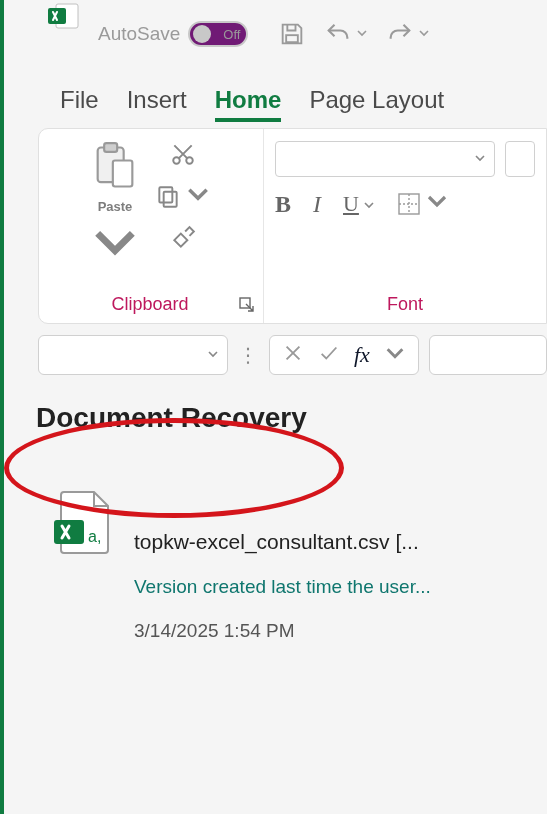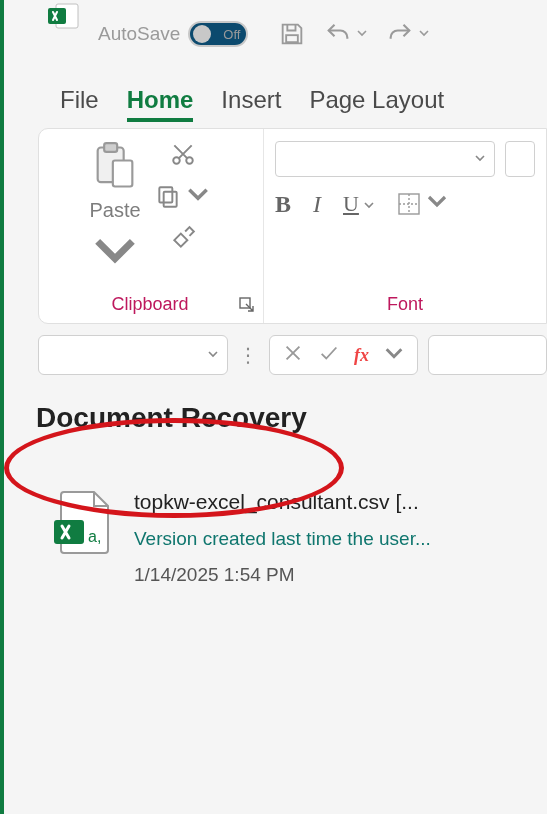--- a/index.html
+++ b/index.html
@@ -27,21 +27,21 @@
   .autosave {
     display: flex; align-items: center; gap: 8px;
     color: #9a9a9a; font-size: 19px;
   }
   .autosave-toggle {
     width: 60px; height: 26px;
     border: 2px solid #c8c8c8;
     border-radius: 14px;
     position: relative;
     display: flex; align-items: center;
-    background: #0c4a6e;
+    background: #701a75;
   }
   .autosave-toggle .knob {
     width: 18px; height: 18px; border-radius: 50%;
     background: #c8c8c8; position: absolute; left: 3px;
   }
   .autosave-toggle .off {
     position: absolute; right: 6px; font-size: 13px; color: #9a9a9a;
   }
 
   .qat-icon {
@@ -87,21 +87,21 @@
     position: relative;
   }
   .ribbon-group + .ribbon-group { border-left: 1px solid #e6e6e6; margin-left: 2px; }
   .group-label {
     font-size: 18px; color: #be185d; padding-bottom: 2px;
   }
   .group-body { display: flex; align-items: flex-start; gap: 14px; }
 
   .paste-btn { display: flex; flex-direction: column; align-items: center; gap: -2px; color: #7d7d7d; }
   .paste-btn svg { width: 52px; height: 52px; }
-  .paste-btn .lbl { font-size: 20px; color: #7d7d7d; margin-top:6px; }
+  .paste-btn .lbl { font-size: 13px; color: #7d7d7d; margin-top:6px;font-weight:bold; }
   .paste-btn .chev { margin-top: 2px; }
 
   .small-stack { display: flex; flex-direction: column; gap: 14px; align-items: center; }
   .small-stack .ic { color: #888; display:flex; align-items:center; gap:4px;}
   .small-stack svg { width: 26px; height: 26px; }
 
   .font-group-body { display:flex; flex-direction:column; gap:12px; }
   .font-row1 { display:flex; gap:10px; }
   .font-name-box {
     width: 220px; height: 36px; border: 1px solid #d0d0d0; border-radius:4px;
@@ -130,21 +130,21 @@
   .namebox {
     width: 190px; height:40px; background:#fff; border:1px solid #d0d0d0; border-radius:6px;
     display:flex; align-items:center; justify-content:flex-end; padding-right:8px; color:#888;
   }
   .vdots { color:#888; font-size:20px; letter-spacing:1px;}
   .fx-btn-box {
     height:40px; background:#fff; border:1px solid #d0d0d0; border-radius:6px;
     display:flex; align-items:center; gap:14px; padding:0 12px; color:#999;
   }
   .fx-btn-box svg{width:22px;height:22px;}
-  .fx-label{font-style:italic; font-family:"Times New Roman",serif; font-size:18px; color:#ef4444;font-weight:bold;}
+  .fx-label{font-style:italic; font-family:"Times New Roman",serif; font-size:22px; color:#0f172a;}
   .formula-box{
     flex:1; height:40px; background:#fff; border:1px solid #d0d0d0; border-radius:6px;
   }
 
   
   .recovery {
     margin-top: 26px;
     padding: 0 38px 0 32px;
     color: #2b2b2b;
   }
@@ -154,21 +154,21 @@
   .recovery .desc {
     margin-top: 52px;
     font-size: 21px; color:#333; line-height:1.5;
   }
   .rec-item {
     margin-top: 56px;
     display:flex; gap:22px; align-items:flex-start;
     padding-left: 18px;
   }
   .file-icon svg{width:58px;height:64px;}
-  .file-text{display:flex;flex-direction:column;gap:14px; max-width:330px;}
+  .file-text{display:flex;flex-direction:column;gap:22px; max-width:330px;margin-top:40px;}
   .file-name{font-size:21px;color:#222; white-space:nowrap; overflow:hidden; text-overflow:clip;}
   .file-ver{font-size:19px;color:#0f766e; white-space:nowrap; overflow:hidden; text-overflow:ellipsis;}
   .file-date{font-size:19px;color:#555;}
 
   
   .red-ellipse{
     position:absolute;
     left: 0px; top: 418px;
     width: 340px; height: 100px;
     border: 5px solid #d4151b;
@@ -225,22 +225,22 @@
     <span class="chev-small">
       <svg viewBox="0 0 12 12" fill="none" stroke="currentColor" stroke-width="1.6">
           <path d="M2 4l4 4 4-4"></path>
         </svg>
     </span>
   </span>
 </div>
 
 <div class="tabs">
   <div class="tab">File</div>
+  <div class="tab">Insert</div>
   <div class="tab active">Home</div>
-  <div class="tab">Insert</div>
   <div class="tab">Page Layout</div>
 </div>
 
 <div class="ribbon">
 
   <div class="ribbon-group" style="width:222px;">
     <div class="group-body">
       <div class="paste-btn">
         <svg viewBox="0 0 48 48" fill="none" stroke="#9a9a9a" stroke-width="2">
           <rect x="8" y="6" width="24" height="32" rx="3" fill="#f0f0f0"></rect>
@@ -370,18 +370,18 @@
         <path d="M10 2h30l14 14v44a3 3 0 01-3 3H10a3 3 0 01-3-3V5a3 3 0 013-3z" fill="#fff" stroke="#9a9a9a" stroke-width="2"></path>
         <path d="M40 2v14h14" fill="none" stroke="#9a9a9a" stroke-width="2"></path>
         <rect x="0" y="30" width="30" height="24" rx="3" fill="#107c41"></rect>
         <path d="M8 36l7 12M15 36l-7 12" stroke="#fff" stroke-width="3" stroke-linecap="round"></path>
         <text x="34" y="52" font-size="16" fill="#107c41" font-family="Arial">a,</text>
       </svg>
     </span>
     <div class="file-text">
       <span class="file-name">topkw-excel_consultant.csv  [...</span>
       <span class="file-ver">Version created last time the user...</span>
-      <span class="file-date">1/14/2025 1:54 PM</span>
+      <span class="file-date">3/14/2025 1:54 PM</span>
     </div>
   </div>
 </div>
 
 <div class="red-ellipse"></div>
 
 </body></html>

